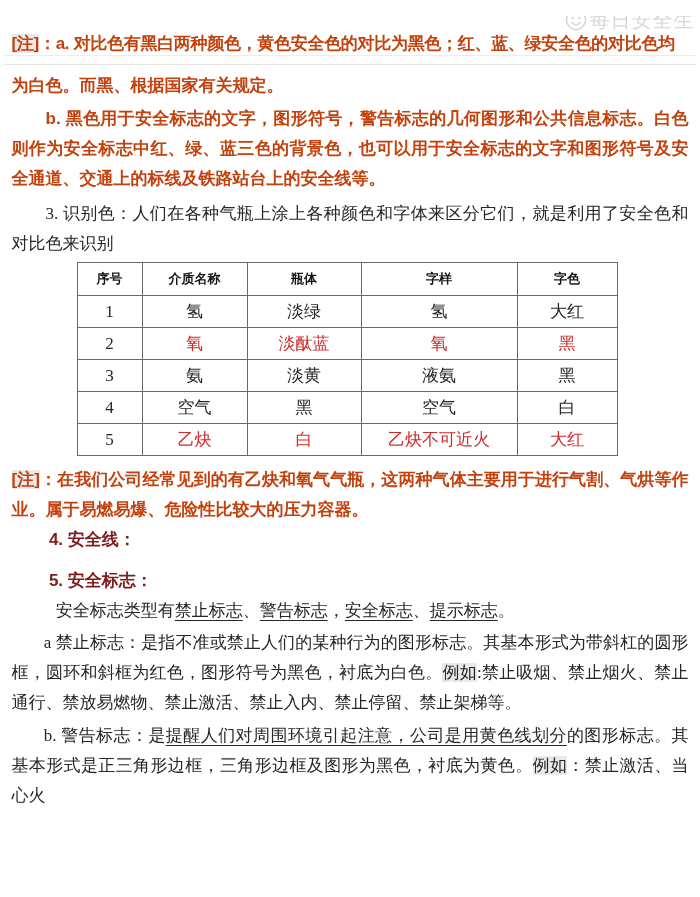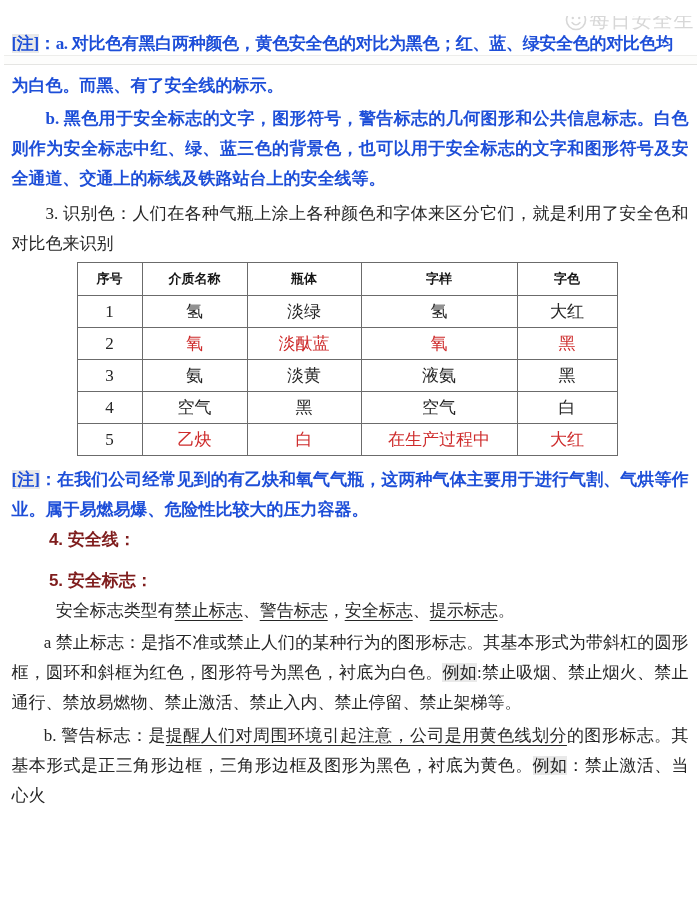--- a/index.html
+++ b/index.html
@@ -29,22 +29,22 @@
     display:flex;align-items:center;gap:3px;
     color:var(--wm,#d7d7d7);
     font-family:"Liberation Sans","DejaVu Sans",sans-serif;
     font-size:20px;line-height:26px;letter-spacing:1px;
     white-space:nowrap;
   }
   .watermark svg{display:block;}
   
   p{margin:0;text-align:justify;}
   .b{
-    font-family:Liberation Serif, serif;
-    font-weight:700;color:#1d4ed8;
+    font-family:Liberation Sans, sans-serif;
+    font-weight:700;color:#c2410c;
   }
   .p-note1{margin-top:13px;white-space:nowrap;letter-spacing:-0.3px;overflow:hidden;}
   .p-note1b{margin-top:12px;}
   .p-b{margin-top:3px;text-indent:2em;}
   .p-3{margin-top:5px;text-indent:2em;}
   .p-note2{margin-top:9px;}
   .h-sec{margin-top:0;text-indent:2.2em;font-weight:700;
     font-family:"Liberation Sans","DejaVu Sans",sans-serif;color:#7f1d1d;}
   .h-sec5{margin-top:11px;}
   .p-s4{margin-top:1px;text-indent:2.2em;}
@@ -86,21 +86,21 @@
     </span>
     <span>每日安全生</span>
   </div>
 
   <div class="seam"></div>
 
   <div class="content">
 
     <p class="b p-note1"><span class="hl">[注]</span><span>：a. 对比色有黑白两种颜色，黄色安全色的对比为黑色；红、蓝、绿安全色的对比色均</span></p>
 
-    <p class="b p-note1b">为白色。而黑、有了安全线的标示。</p>
+    <p class="b p-note1b">为白色。而黑、根据国家有关规定。</p>
 
     <p class="b p-b">b. 黑色用于安全标志的文字，图形符号，警告标志的几何图形和公共信息标志。白色则作为安全标志中红、绿、蓝三色的背景色，也可以用于安全标志的文字和图形符号及安全通道、交通上的标线及铁路站台上的安全线等。</p>
 
     <p class="p-3">3. 识别色：人们在各种气瓶上涂上各种颜色和字体来区分它们，就是利用了安全色和对比色来识别</p>
 
     <table class="cyl">
       <colgroup>
         <col style="width:65px">
           <col style="width:105px">
           <col style="width:114px">
@@ -142,21 +142,21 @@
           <td>4</td>
           <td>空气</td>
           <td>黑</td>
           <td>空气</td>
           <td>白</td>
         </tr>
         <tr class="row-red">
           <td style="color:#262626">5</td>
           <td>乙炔</td>
           <td>白</td>
-          <td>在生产过程中</td>
+          <td>乙炔不可近火</td>
           <td>大红</td>
         </tr>
       </tbody>
     </table>
 
     <p class="b p-note2"><span class="hl">[注]</span><span>：在我们公司经常见到的有乙炔和氧气气瓶，这两种气体主要用于进行气割、气烘等作业。属于易燃易爆、危险性比较大的压力容器。</span></p>
 
     <p class="h-sec">4. 安全线：</p>
 
 

